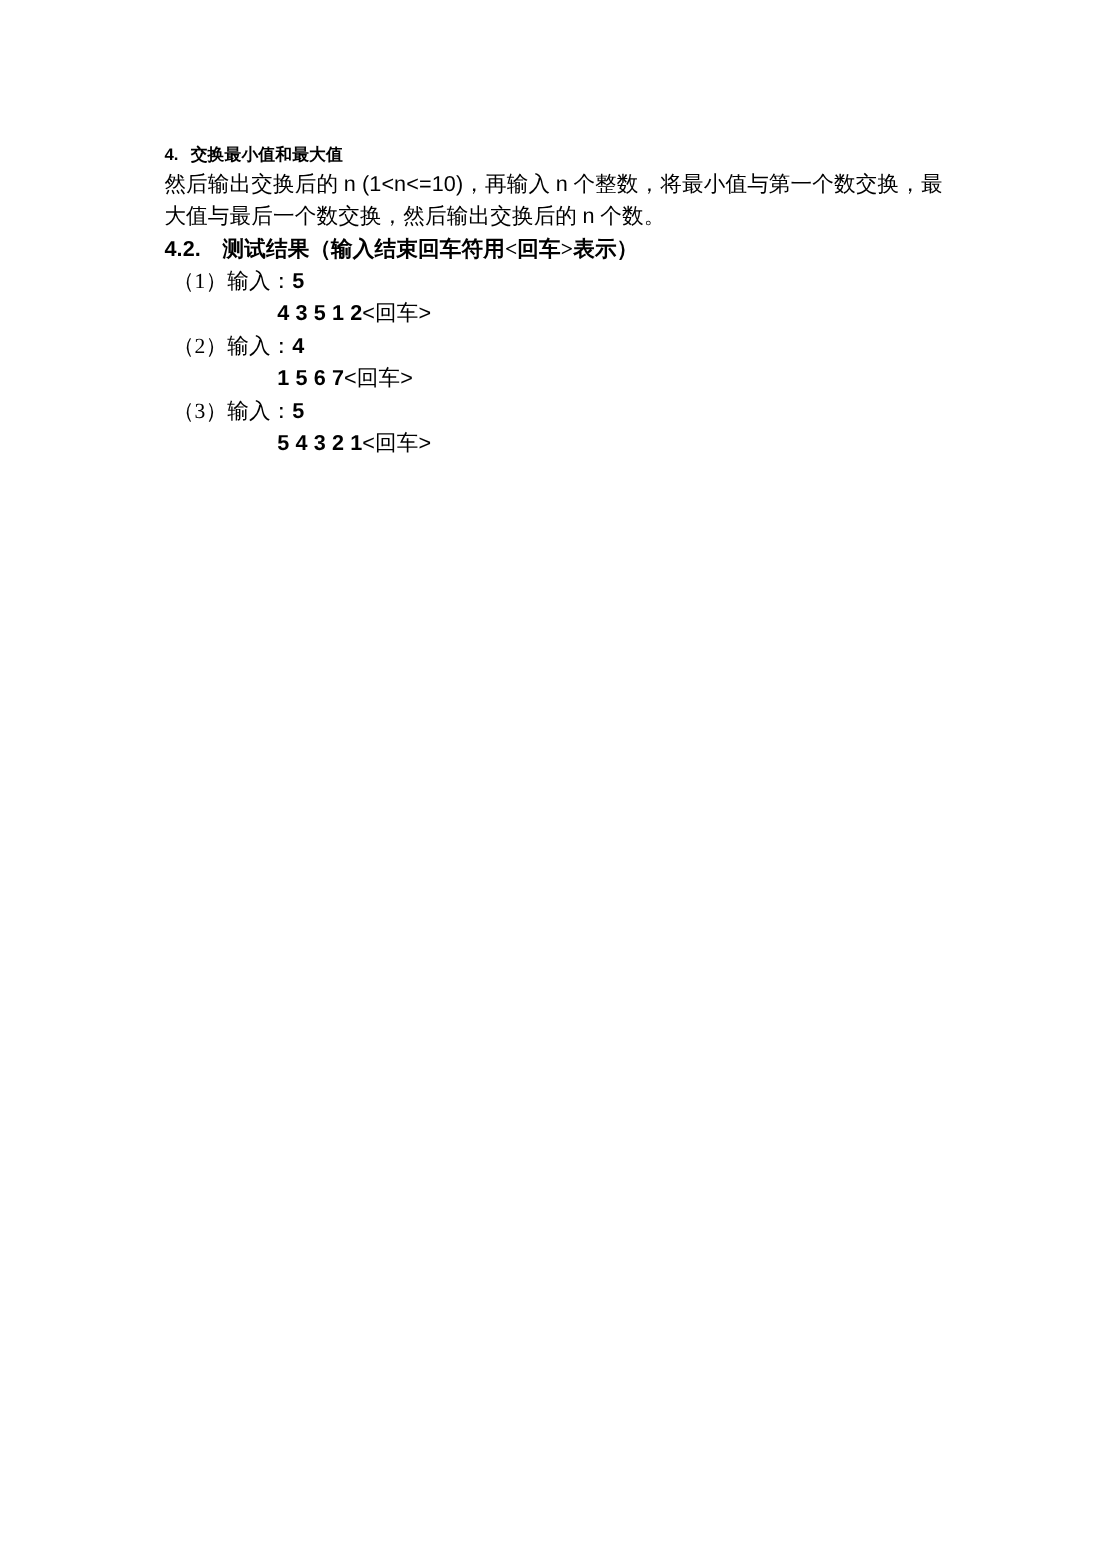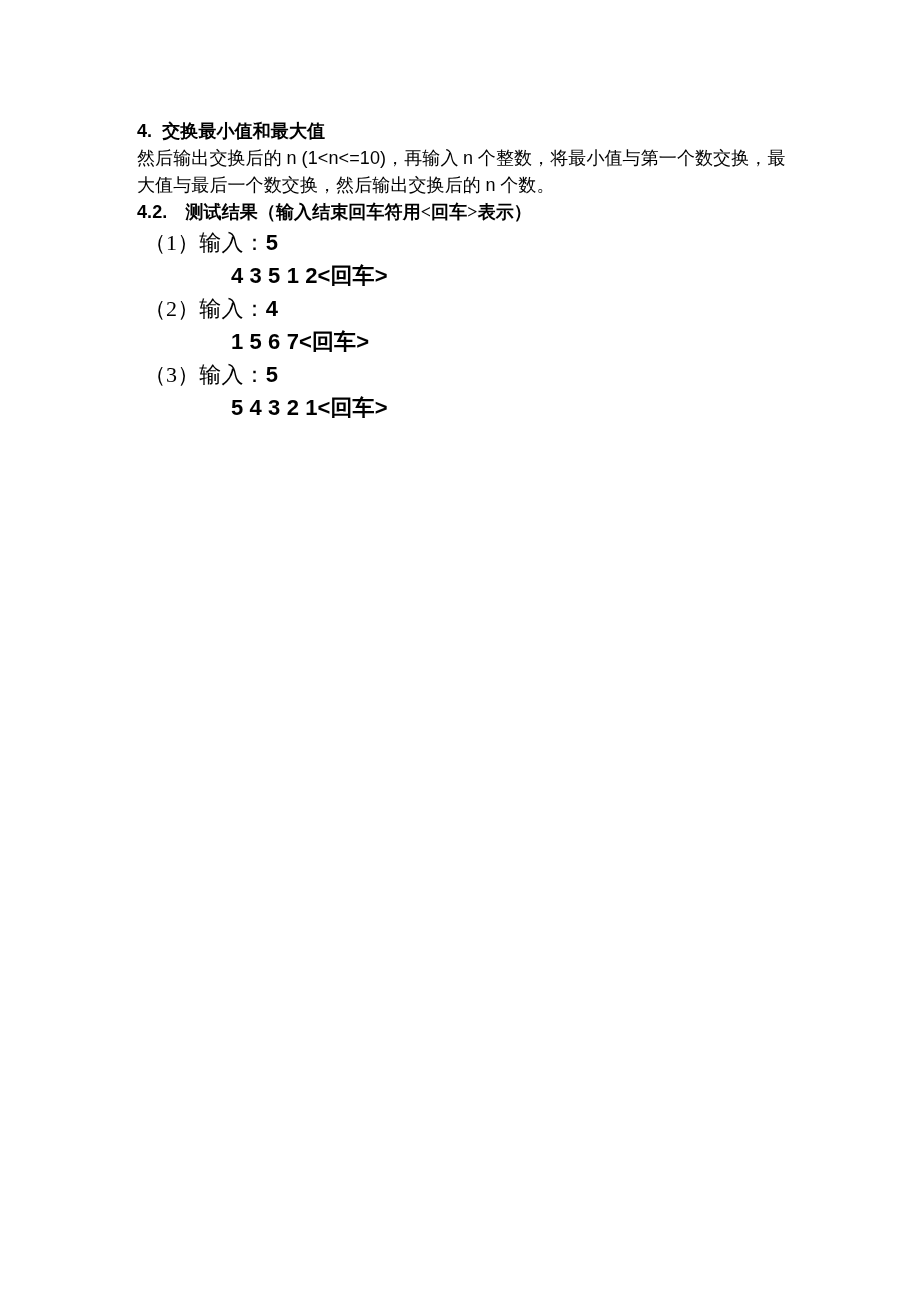--- a/index.html
+++ b/index.html
@@ -12,21 +12,21 @@
     }
     .page {
       padding: 118px 130px 0 137px;
       font-size: 18px;
       line-height: 1.5;
       color: #000000;
       letter-spacing: 0.1px;
     }
     .section-heading {
       margin: 0;
-      font-size: 18px;
+      font-size: 14px;
     }
     .section-heading .num {
       font-family: Arial, sans-serif;
       font-weight: bold;
     }
     .section-heading .title {
       font-weight: bold;
     }
     .sub-heading {
       margin: 0;
@@ -42,37 +42,36 @@
     .body-text {
       margin: 0;
       font-size: 18px;
     }
     .body-text .latin {
       font-family: Arial, sans-serif;
       margin-top: 28px;
     }
     .case-line {
       margin: 0;
-      font-size: 22px;
+      font-size: 18px;
     }
     .case-paren {
       display: inline;
     }
     .label {
       display: inline;
     }
     .val {
       font-weight: bold;
     }
     .latin {
       font-family: Arial, sans-serif;
     }
     .enter {
       font-family: Arial, sans-serif;
-      font-weight: bold;
     }
     .indent1 {
       padding-left: 7px;
     }
     .indent2 {
       padding-left: 94px;
     }
     .indent3 {
       padding-left: 36px;
     }

